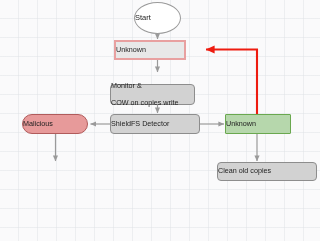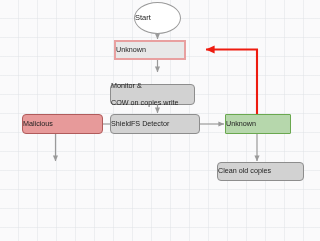--- a/index.html
+++ b/index.html
@@ -84,25 +84,25 @@
   }
   .n-detector {
     left: 110px;
     top: 114px;
     width: 90px;
     height: 20px;
   }
   .n-malicious {
     left: 22px;
     top: 114px;
-    width: 81px;
+    width: 66px;
     height: 20px;
     background: #e79a9a;
     border: 1.5px solid #b05b5b;
-    border-radius: 4px;
+    border-radius: 10px;
     font-size: 7.2px;
   }
   .n-benign {
     left: 225px;
     top: 114px;
     width: 66px;
     height: 20px;
     background: #b6d7ac;
     border: 1.5px solid #6aa84f;
     border-radius: 1px;
@@ -110,21 +110,21 @@
   }
   .n-restore {
     left: 13px;
     top: 162px;
     width: 88px;
     height: 19px;
   }
   .n-clean {
     left: 217px;
     top: 162px;
-    width: 87px;
+    width: 100px;
     height: 19px;
   }
 </style>
 </head>
 <body>
 
 <div id="canvas">
 
   <svg id="edges" viewBox="0 0 320 241" xmlns="http://www.w3.org/2000/svg">
     <defs>

